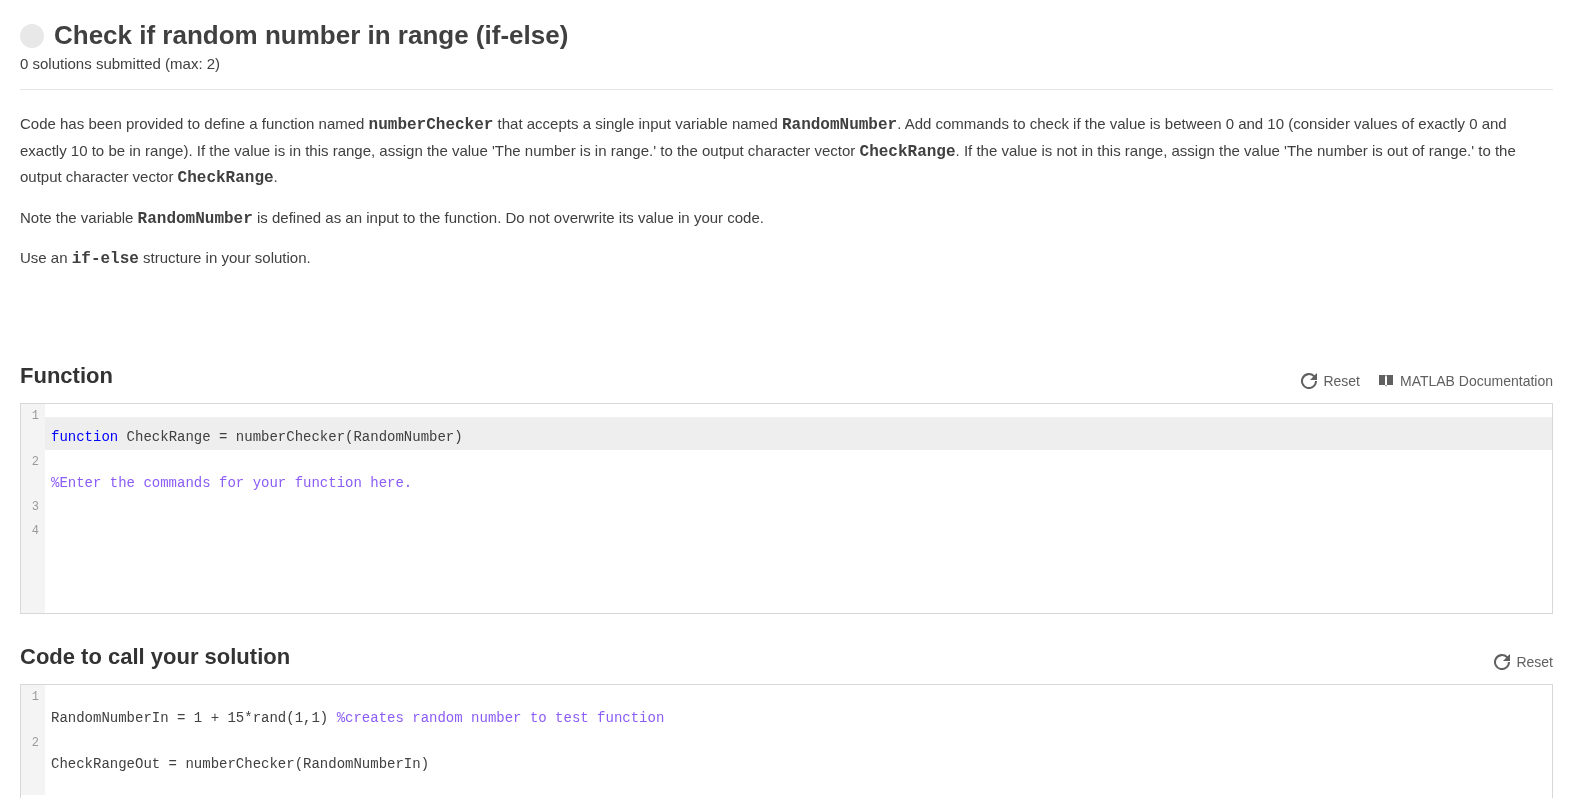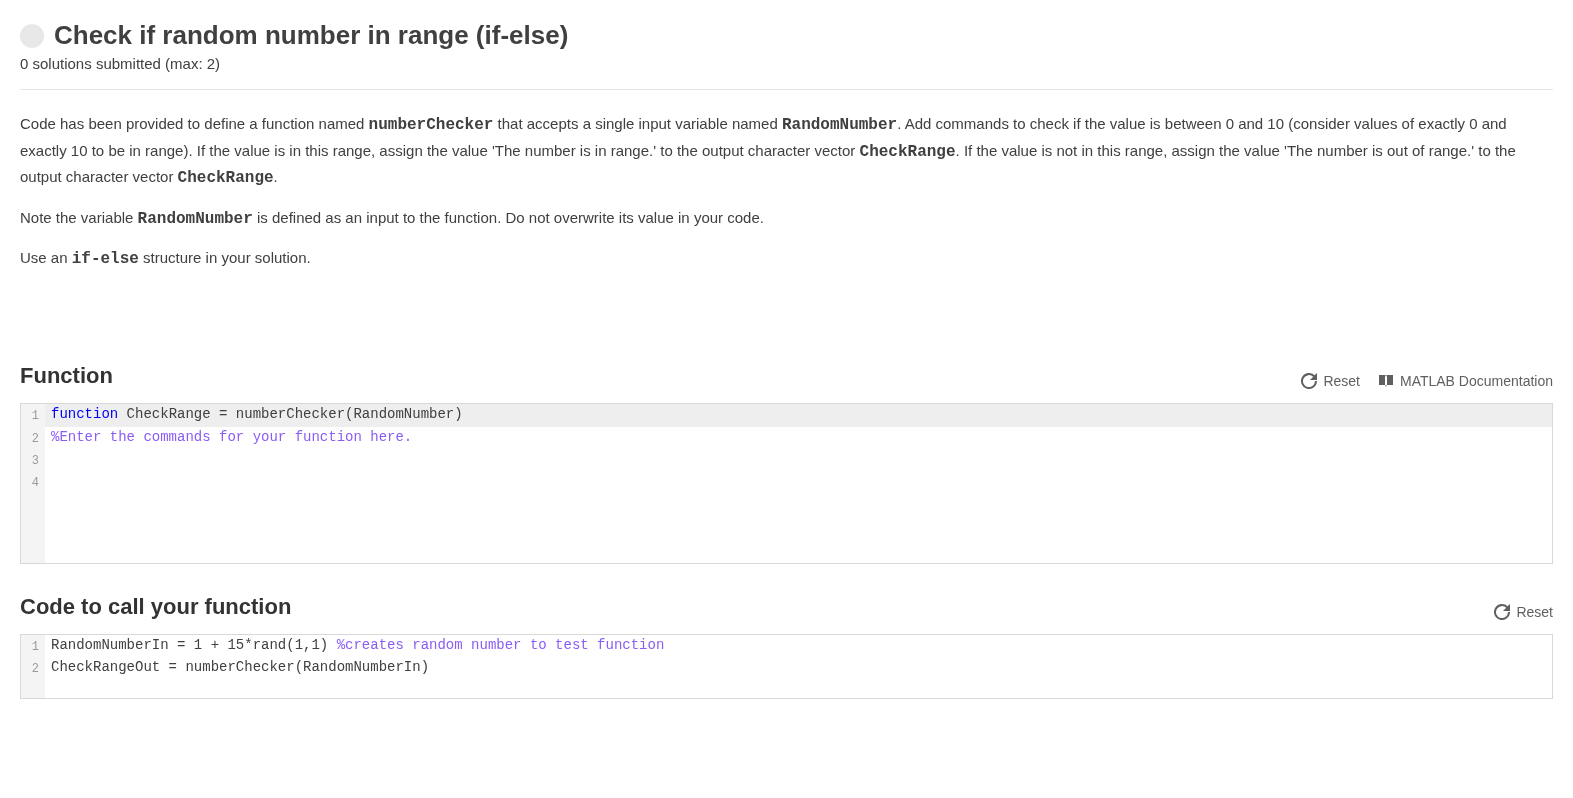--- a/index.html
+++ b/index.html
@@ -90,22 +90,23 @@
     background: #f4f4f4;
     user-select: none;
     flex-shrink: 0;
     font-size: 12px;
     padding-top: 3px;
   }
   .code-cell {
     padding-left: 6px;
     white-space: pre;
     flex: 1;
-    padding-top: 0;
+    padding-top: 10px;
     padding-bottom: 1px;
+    margin-top: 13px;
   }
   .line-highlight .code-cell { background: #eeeeee; }
   .kw { color: #0000ff; }
   .cm { color: #8b5cf6; }
   .filler {
     display: flex;
   }
   .filler .gutter { height: 70px; }
   .filler .code-cell {}
   .editor2 { margin-bottom: 0; }
@@ -168,21 +169,21 @@
     <div class="gutter">4</div>
     <div class="code-cell"></div>
   </div>
   <div class="filler">
     <div class="gutter"></div>
     <div class="code-cell"></div>
   </div>
 </div>
 
 <div class="section-header tight">
-  <div class="section-title">Code to call your function</div>
+  <div class="section-title">Code to call your solution</div>
   <div class="toolbar">
     <div class="tool-link">
       <svg viewBox="0 0 16 16">
           <path d="M13.6 2.3A8 8 0 1 0 16 8h-2a6 6 0 1 1-1.8-4.2L9 7h7V0z"></path>
         </svg>
       <span>Reset</span>
     </div>
   </div>
 </div>
 

